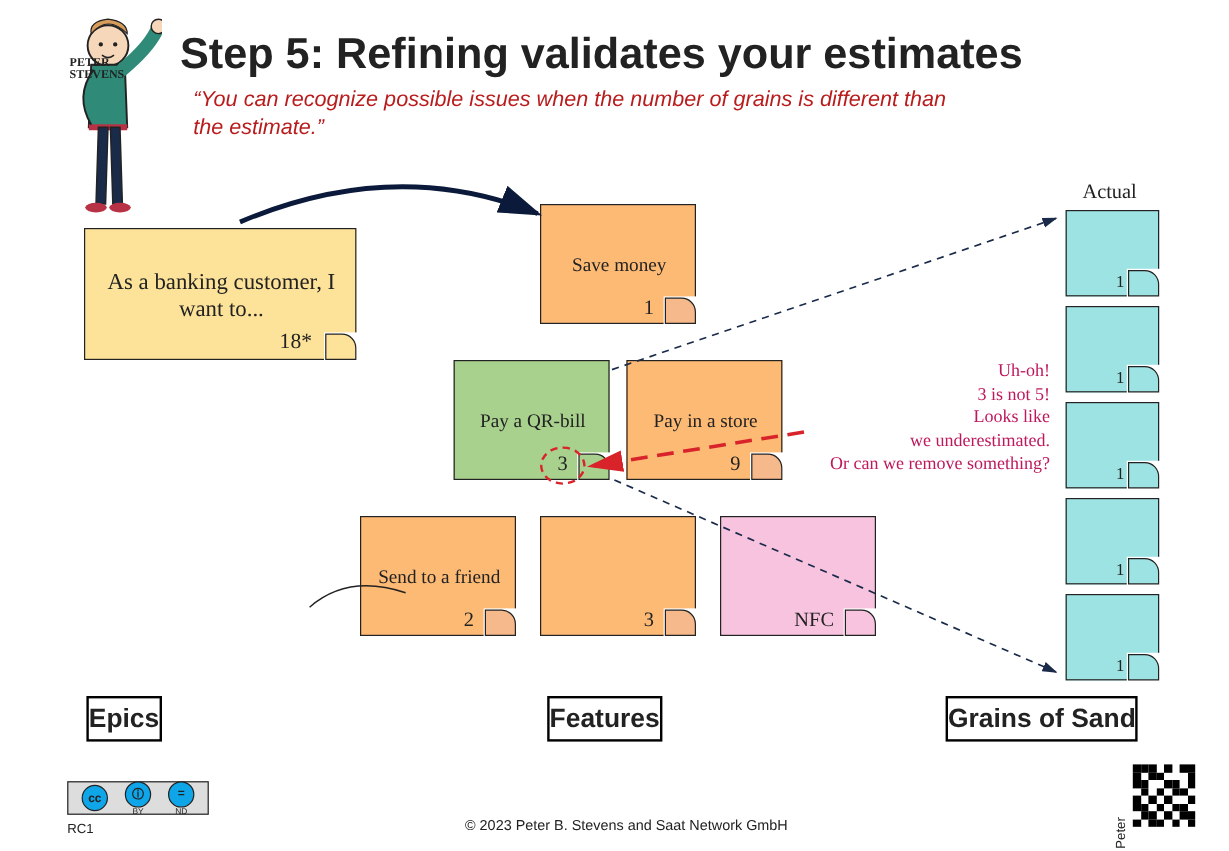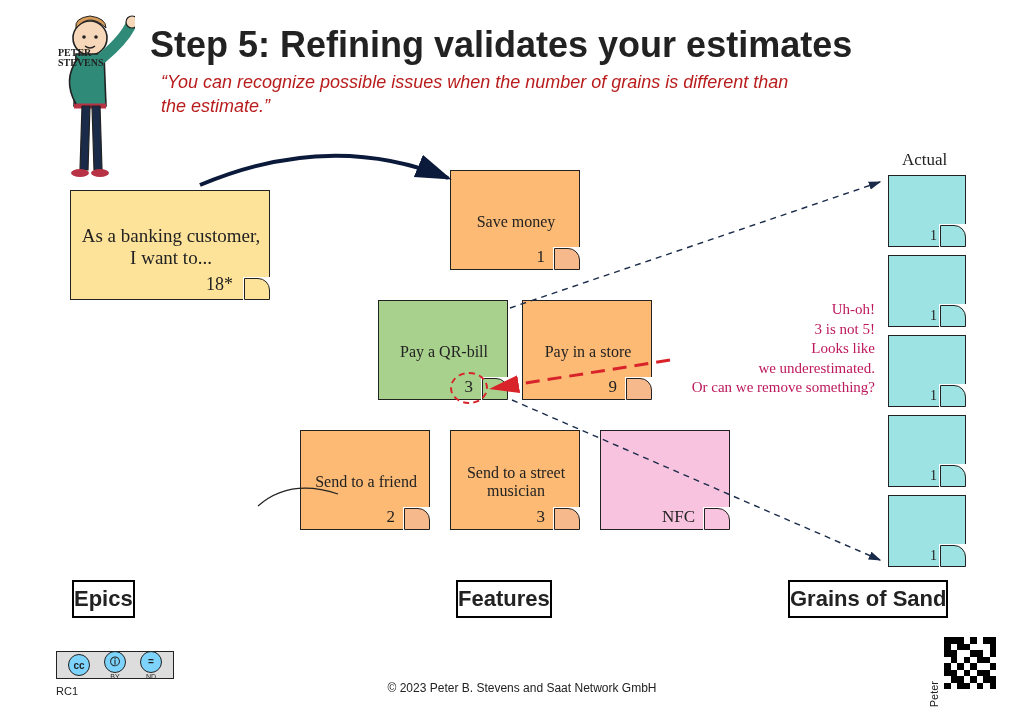--- a/index.html
+++ b/index.html
@@ -10,21 +10,21 @@
   .title { position: absolute; left: 150px; top: 24px; font-size: 36px; font-weight: 700; }
   .subtitle { position: absolute; left: 150px; top: 70px; font-size: 18px; font-style: italic; color: #b91c1c; width: 650px; line-height: 1.35; margin-left: 11px; }
 
   
   .author { position: absolute; left: 40px; top: 10px; width: 95px; height: 170px; }
   .author svg { width: 100%; height: 100%; }
   .author-name { position: absolute; left: 18px; top: 38px; font-size: 10px; font-family: "Comic Sans MS", cursive; font-weight: 700; line-height: 1; }
 
   
   .sticky { position: absolute; width: 130px; height: 100px; border: 1.5px solid #222; padding: 8px 6px 4px 8px; font-family: "Comic Sans MS", "Segoe Script", cursive; font-size: 16px; text-align: center; display: flex; align-items: center; justify-content: center; }
-  .sticky.big { width: 200px; height: 110px; font-size: 19px; }
+  .sticky.big { width: 227px; height: 110px; font-size: 19px; }
   .sticky.small { width: 78px; height: 72px; font-size: 14px; }
   .sticky .fold { position: absolute; bottom: -1px; right: -1px; width: 26px; height: 22px; border: 1.5px solid #222; border-radius: 0 12px 0 0; background: inherit; }
   .sticky .fold-hide { position: absolute; bottom: -4px; right: -4px; width: 30px; height: 26px; background: #fff; }
   .sticky .num { position: absolute; bottom: 2px; right: 34px; font-size: 17px; font-family: "Comic Sans MS", cursive; }
   .sticky.big .num { right: 36px; bottom: 4px; font-size: 18px; }
   .sticky.small .num { right: 28px; bottom: 2px; font-size: 14px; }
 
   .yellow { background: #fde39a; }
   .orange { background: #fdba74; }
   .green  { background: #a9d18e; }
@@ -42,21 +42,21 @@
 
   
   svg.overlay { position: absolute; left: 0; top: 0; width: 1024px; height: 709px; pointer-events: none; }
 
   
   .actual-label { position: absolute; font-family: "Comic Sans MS", cursive; font-size: 17px; }
 
   
   .footer { position: absolute; bottom: 8px; left: 0; width: 1024px; font-size: 12px; color: #222; }
   .license { position: absolute; left: 56px; bottom: 22px; width: 118px; height: 28px; border: 1.5px solid #222; background: #ddd; display: flex; align-items: center; justify-content: space-around; padding: 0 4px; }
-  .lic-badge { width: 22px; height: 22px; border: 1.5px solid #222; border-radius: 50%; display: flex; align-items: center; justify-content: center; font-size: 10px; font-weight: 700; background: #7dd3fc; }
+  .lic-badge { width: 22px; height: 22px; border: 1.5px solid #222; border-radius: 50%; display: flex; align-items: center; justify-content: center; font-size: 10px; font-weight: 700; background: #0ea5e9; }
   .rc { position: absolute; left: 56px; bottom: 4px; font-size: 11px; }
   .copyright { position: absolute; left: 0; bottom: 6px; width: 1024px; text-align: center; font-size: 12px; margin-left: 10px; }
   .qr { position: absolute; right: 28px; bottom: 12px; width: 52px; height: 52px; }
   .qr-grid { display: grid; grid-template-columns: repeat(8,1fr); grid-template-rows: repeat(8,1fr); width: 100%; height: 100%; }
   .qr-grid div.b { background: #000; }
   .contact { position: absolute; right: 84px; bottom: 20px; transform: rotate(-90deg); transform-origin: right bottom; font-size: 11px; }
 </style>
 </head>
 <body>
 
@@ -117,21 +117,20 @@
 </div>
 
 <div class="sticky orange" style="left:300px; top:430px;">
   <span>Send to a friend</span>
   <span class="num">2</span>
   <span class="fold-hide"></span>
     <span class="fold" style="background:#f6b98c;"></span>
 </div>
 
 <div class="sticky orange" style="left:450px; top:430px;">
-  <span>Send to a street musician</span>
   <span class="num">3</span>
   <span class="fold-hide"></span>
     <span class="fold" style="background:#f6b98c;"></span>
 </div>
 
 <div class="sticky pink" style="left:600px; top:430px;">
   <span class="num">NFC</span>
   <span class="fold-hide"></span>
     <span class="fold" style="background:#f7c3de;"></span>
 </div>

